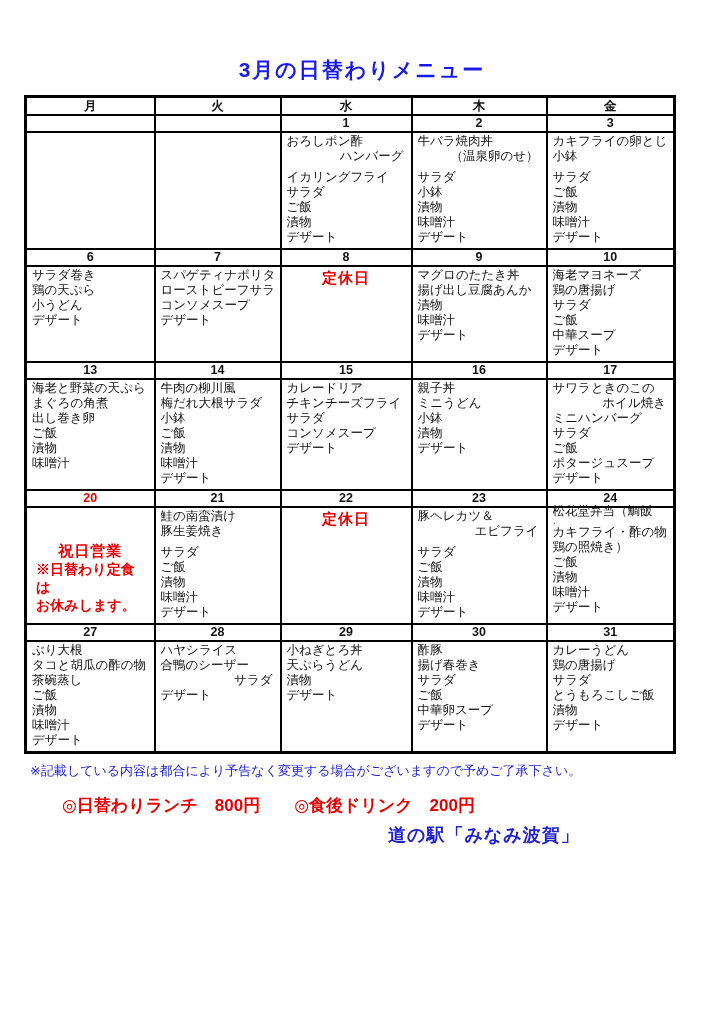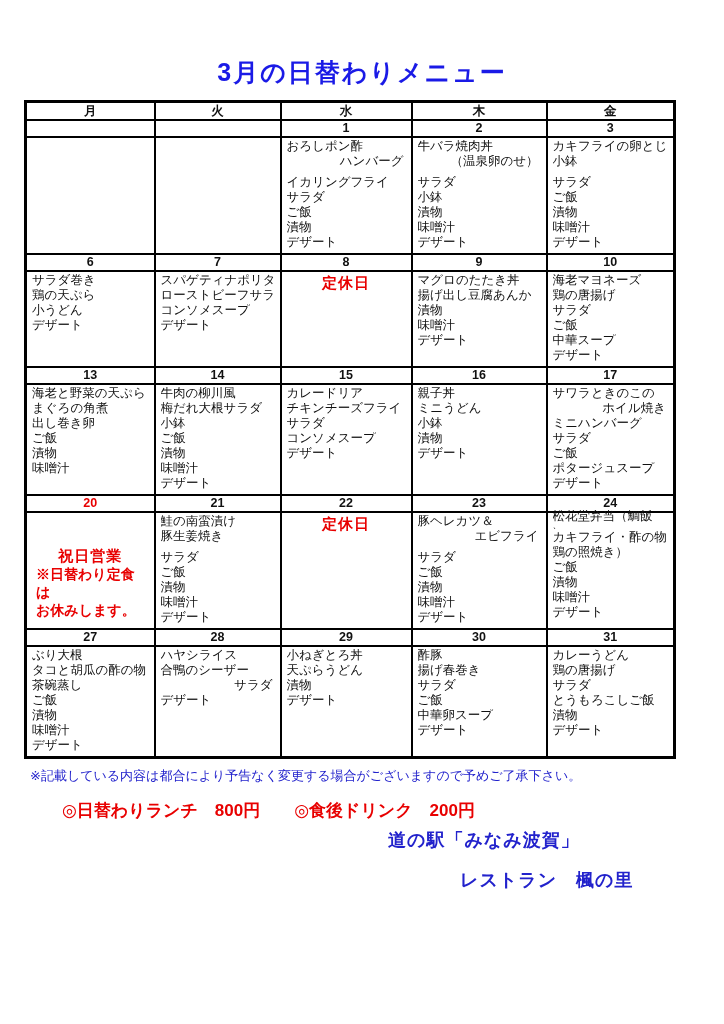--- a/index.html
+++ b/index.html
@@ -6,21 +6,21 @@
     --red:#e80000;
     --title-blue:#1a1ae6;
     --note-blue:#2222cc;
     --ink:#111;
   }
   *{box-sizing:border-box;}
   body{margin:0;background:#ffffff;font-family:"Liberation Sans","DejaVu Sans",sans-serif;color:var(--ink);}
   .page{width:724px;height:1024px;background:#fff;position:relative;overflow:hidden;}
   .title{
     padding-top:56px;width:100%;text-align:center;
-    font-size:25px;font-weight:bold;color:var(--title-blue);letter-spacing:2px;
+    font-size:21px;font-weight:bold;color:var(--title-blue);letter-spacing:2px;
   }
   table.cal{
     border-collapse:collapse;table-layout:fixed;
     margin:11px 0 0 24px;width:649px;
     border:3px solid #000;
   }
   table.cal th, table.cal td{border:2px solid #000;padding:0;}
   col.c1{width:129px;} col.c2{width:126px;} col.c3{width:131px;} col.c4{width:135px;} col.c5{width:128px;}
   tr.head-row th{
     height:16px;font-size:12.5px;font-weight:bold;text-align:center;
@@ -288,15 +288,14 @@
             <div class="line">漬物</div>
             <div class="line">デザート</div>
           </td>
         </tr>
       </tbody>
   </table>
 
   <div class="footer-note">※記載している内容は都合により予告なく変更する場合がございますので予めご了承下さい。</div>
   <div class="price-line">◎日替わりランチ　800円　　◎食後ドリンク　200円</div>
   <div class="brand-line1">道の駅「みなみ波賀」</div>
-  <div class="brand-line2">レストラン　楓の里</div>
 
 </div>
 
 </body></html>

